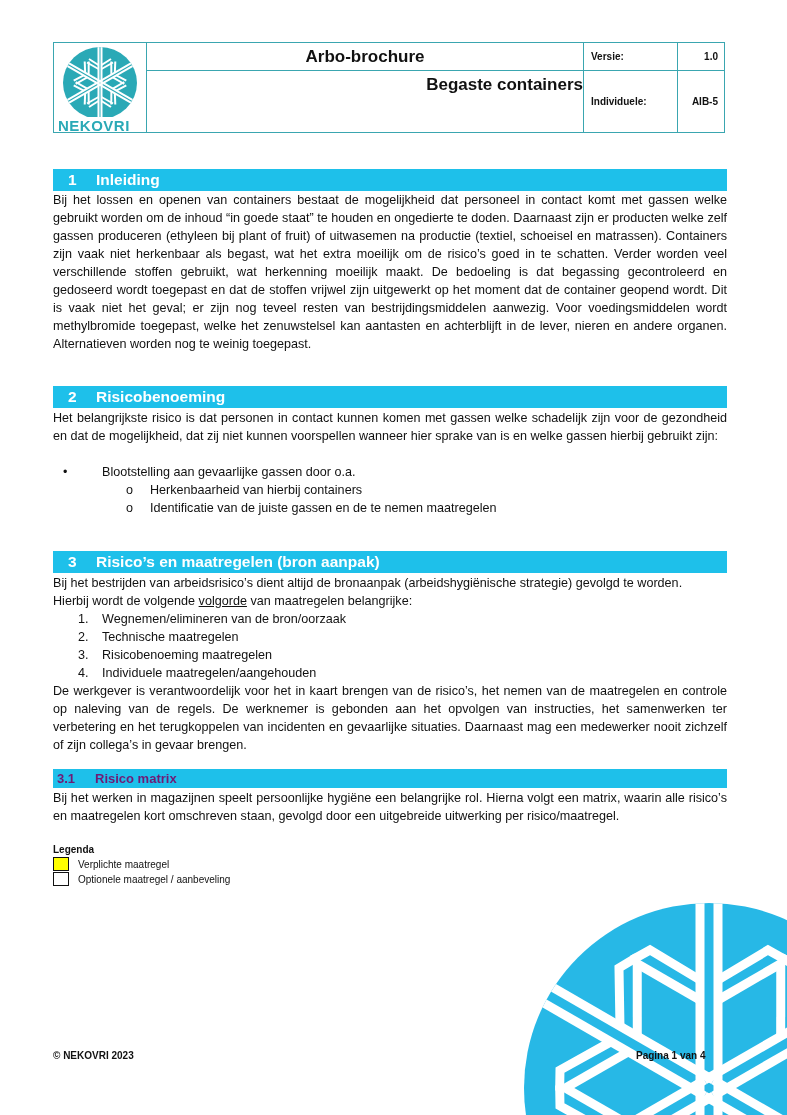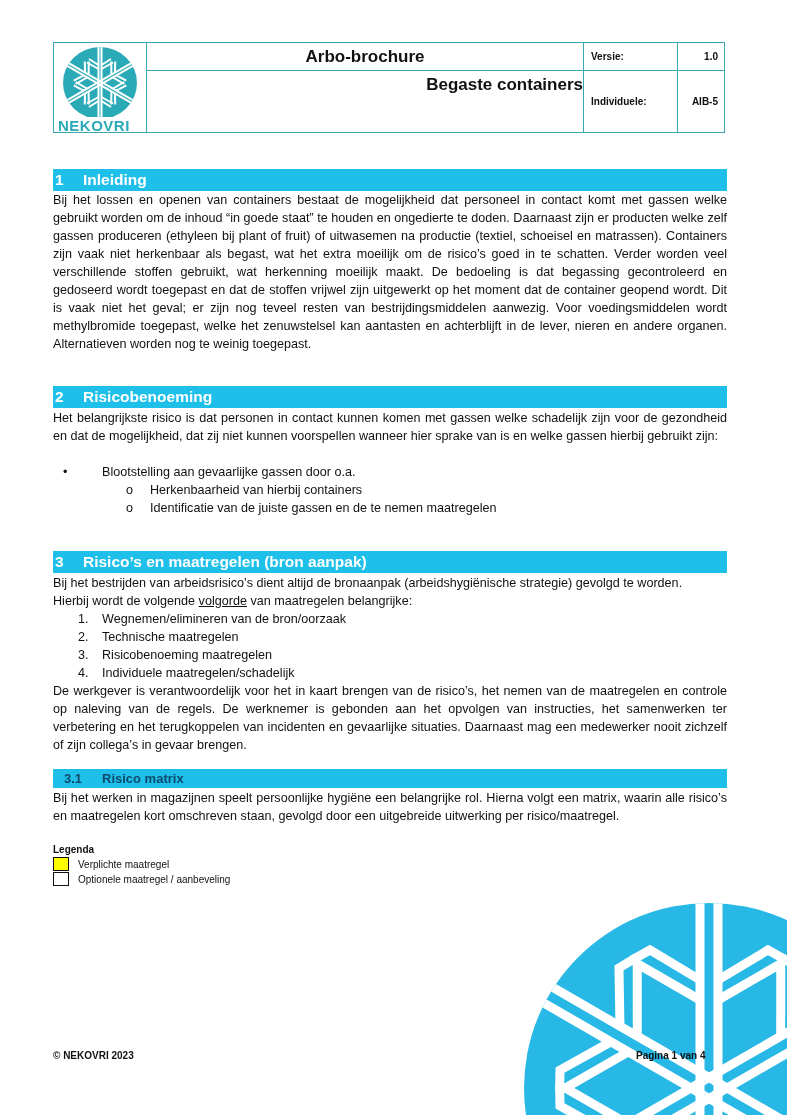--- a/index.html
+++ b/index.html
@@ -25,24 +25,24 @@
     .hdr .val-versie { left: 624px; top: 0; width: 46px; height: 28px; border-bottom-width: 1px;
                        font-size: 10px; font-weight: bold; line-height: 28px; text-align: right; padding-right: 6px; }
     .hdr .lbl-code { left: 530px; top: 28px; width: 94px; height: 61px; border-right-width: 1px;
                      font-size: 10px; font-weight: bold; line-height: 61px; padding-left: 7px; }
     .hdr .val-code { left: 624px; top: 28px; width: 46px; height: 61px;
                      font-size: 10px; font-weight: bold; line-height: 61px; text-align: right; padding-right: 6px; }
     .logo-text { position: absolute; left: 4px; top: 74px; font-size: 15px; font-weight: bold; color: #2aa9b6; letter-spacing: 0.5px; }
 
     
     .h1 { position: absolute; left: 53px; width: 674px; height: 22px; background: #1ec0ea; color: #fff;
-          font-weight: bold; font-size: 15.5px; line-height: 22px; box-sizing: border-box; padding-left: 2px; }
+          font-weight: bold; font-size: 15.5px; line-height: 22px; box-sizing: border-box; padding-left: 15px; }
     .h1 .num { display: inline-block; width: 28px; }
-    .h2 { position: absolute; left: 53px; width: 674px; height: 19px; background: #1ec0ea; color: #0c4a6e;
-          font-weight: bold; font-size: 13px; line-height: 19px; box-sizing: border-box; padding-left: 11px; }
+    .h2 { position: absolute; left: 53px; width: 674px; height: 19px; background: #1ec0ea; color: #701a75;
+          font-weight: bold; font-size: 13px; line-height: 19px; box-sizing: border-box; padding-left: 4px; }
     .h2 .num { display: inline-block; width: 38px; }
 
     .para { position: absolute; left: 53px; width: 674px; font-size: 12.6px; line-height: 18px; text-align: justify; margin: 0; }
     .para.last { text-align-last: left; }
     .li { position: absolute; font-size: 12.6px; line-height: 18px; white-space: nowrap; }
     .li .mk { position: absolute; }
     u { text-decoration: underline; }
 
     .legend-title { position: absolute; left: 53px; top: 844px; font-size: 10px; font-weight: bold; }
     .legend-row { position: absolute; left: 53px; height: 15px; font-size: 10px; line-height: 15px; }
@@ -154,21 +154,21 @@
   <div class="li" style="top:628px;left:102px;">
     <span class="mk" style="left:-24px;">2.</span>
     <span>Technische maatregelen</span>
   </div>
   <div class="li" style="top:646px;left:102px;">
     <span class="mk" style="left:-24px;">3.</span>
     <span>Risicobenoeming maatregelen</span>
   </div>
   <div class="li" style="top:664px;left:102px;">
     <span class="mk" style="left:-24px;">4.</span>
-    <span>Individuele maatregelen/schadelijk</span>
+    <span>Individuele maatregelen/aangehouden</span>
   </div>
 
   <p class="para last" style="top:682px;">De werkgever is verantwoordelijk voor het in kaart brengen van de risico’s, het nemen van de maatregelen en controle op naleving van de regels. De werknemer is gebonden aan het opvolgen van instructies, het samenwerken ter verbetering en het terugkoppelen van incidenten en gevaarlijke situaties. Daarnaast mag een medewerker nooit zichzelf of zijn collega’s in gevaar brengen.</p>
 
   <div class="h2" style="top:769px;">
     <span class="num">3.1</span><span>Risico matrix</span>
   </div>
   <p class="para last" style="top:789px;">Bij het werken in magazijnen speelt persoonlijke hygiëne een belangrijke rol. Hierna volgt een matrix, waarin alle risico’s en maatregelen kort omschreven staan, gevolgd door een uitgebreide uitwerking per risico/maatregel.</p>
 
   <div class="legend-title">Legenda</div>

